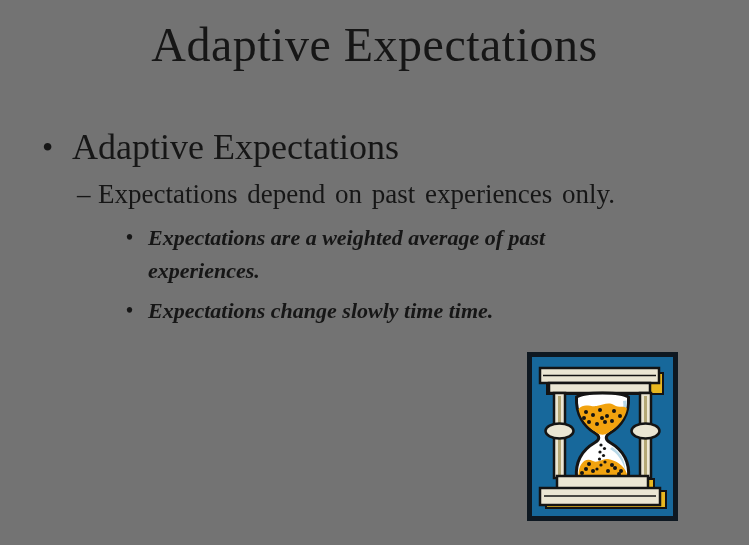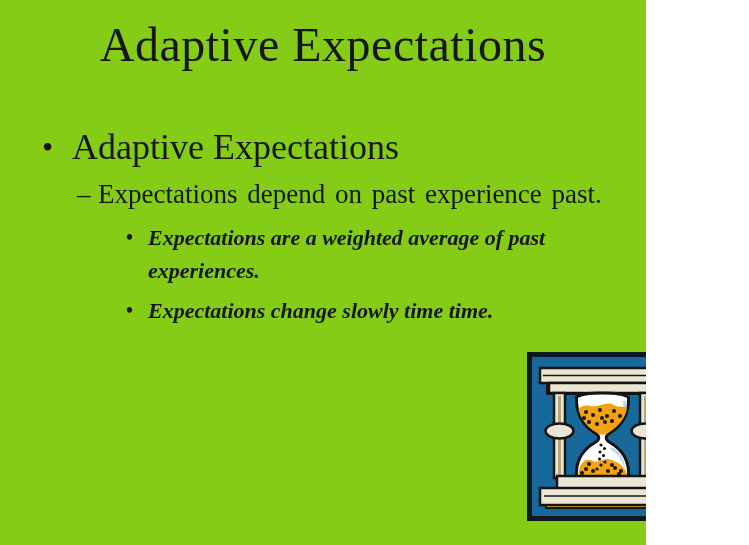--- a/index.html
+++ b/index.html
@@ -1,19 +1,19 @@
 <!DOCTYPE html>
 <html><head>
 <meta charset="utf-8">
 <style>
   html,body{margin:0;padding:0;background:#ffffff;}
   .slide{
     position:relative;
-    width:646px;height:545px;
-    background:#84cc16;
+    width:749px;height:545px;
+    background:#737373;
     font-family:"Liberation Serif","DejaVu Serif",serif;
     color:#161616;
     overflow:hidden;
   }
   .title{
     position:absolute;left:0;top:19px;width:100%;
     margin:0;text-align:center;
     font-size:48px;font-weight:400;line-height:1.1;
     letter-spacing:0.5px;
   }
@@ -49,21 +49,21 @@
 
   <h1 class="title">Adaptive Expectations</h1>
 
   <div class="li l1">
     <span class="marker">•</span>
     <span class="txt">Adaptive Expectations</span>
   </div>
 
   <div class="li l2">
     <span class="marker">–</span>
-    <span class="txt">Expectations depend on past experience past.</span>
+    <span class="txt">Expectations depend on past experiences only.</span>
   </div>
 
   <div class="li l3 l3a">
     <span class="marker">•</span>
     <span class="txt">Expectations are a weighted average of past
 experiences.</span>
   </div>
 
   <div class="li l3 l3b">
     <span class="marker">•</span>

